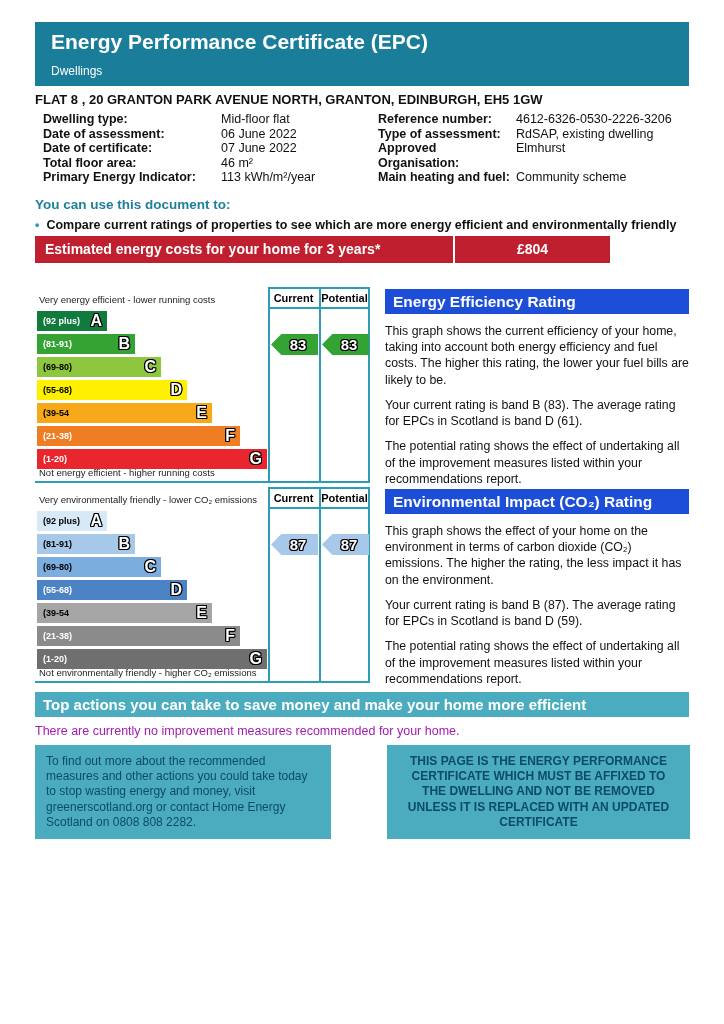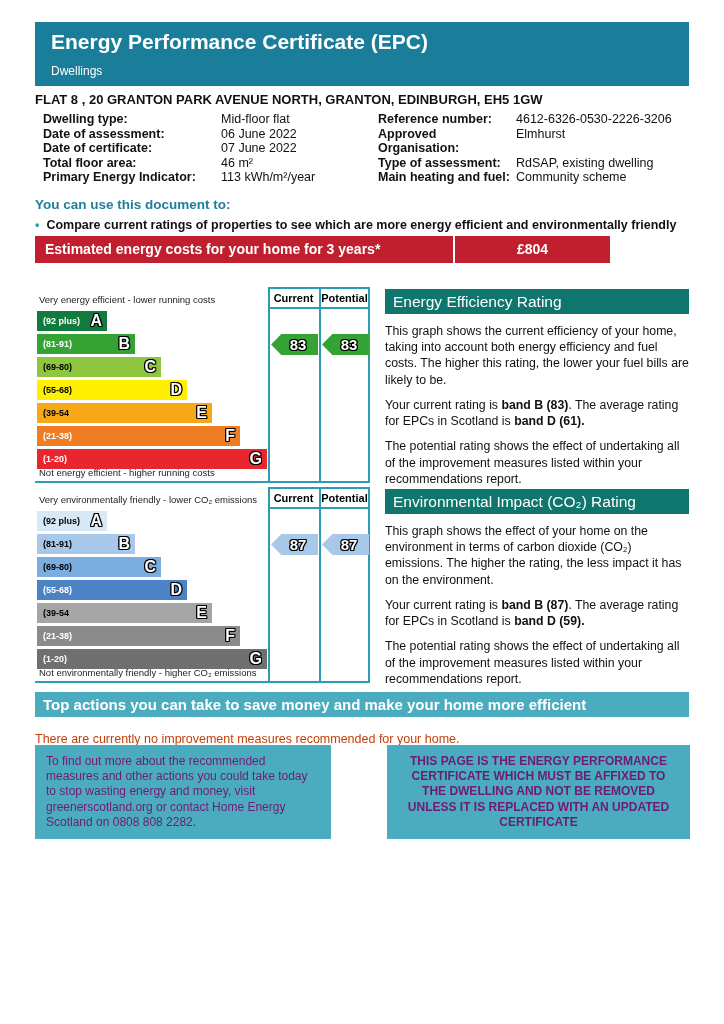--- a/index.html
+++ b/index.html
@@ -54,34 +54,34 @@
               text-shadow: -1px -1px 0 #000, 1px -1px 0 #000, -1px 1px 0 #000, 1px 1px 0 #000,
                            -1px 0 0 #000, 1px 0 0 #000, 0 -1px 0 #000, 0 1px 0 #000; }
   .band-letter { font-size: 16px; line-height: 1; }
   .arrow { position: absolute; width: 47px; height: 21px; display: flex; align-items: center;
            justify-content: center; padding-left: 7px; font-size: 15px;
            clip-path: polygon(0 50%, 22% 0, 100% 0, 100% 100%, 22% 100%); }
 
   
   .panel { position: absolute; left: 385px; width: 304px; color: #111; }
   .panel-1 { top: 289px; } .panel-2 { top: 489px; }
-  .panel-header { background: #0f766e; color: #fff; font-weight: normal; font-size: 15.5px;
+  .panel-header { background: #1d4ed8; color: #fff; font-weight: bold; font-size: 15.5px;
                   height: 25px; line-height: 25px; padding: 0 8px; }
   .panel p { font-size: 12.3px; line-height: 1.32; margin: 9px 0 0 0; }
 
   
   .top-actions { position: absolute; left: 35px; top: 692px; width: 654px; height: 25px;
                  background: #4bacbf; color: #fff; font-weight: bold; font-size: 15px;
                  line-height: 25px; padding: 0 8px; }
-  .actions-note { position: absolute; left: 35px; top: 724px; font-size: 12.5px; color: #c2410c; margin-top: 8px; }
-  .footer-box { position: absolute; top: 745px; background: #4bacbf; color: #701a75;
+  .actions-note { position: absolute; left: 35px; top: 724px; font-size: 12.5px; color: #a21caf; }
+  .footer-box { position: absolute; top: 745px; background: #4bacbf; color: #0c4a6e;
                 font-size: 12px; line-height: 1.27; padding: 9px 11px; }
   .footer-left { left: 35px; width: 296px; }
   .footer-right { left: 387px; width: 303px; font-weight: bold; text-align: center; text-transform: uppercase; }
-  b { font-weight: bold; margin-top: 48px; }
+  b { font-weight: normal; margin-top: 48px; }
 </style>
 </head>
 <body>
 
 <div class="page">
 
   <div class="banner">
     <div class="banner-left">
       <div class="banner-title">Energy Performance Certificate (EPC)</div>
       <div class="banner-sub">Dwellings</div>
@@ -111,26 +111,26 @@
         <div class="detail-label">Primary Energy Indicator:</div>
         <div class="detail-value">113 kWh/m²/year</div>
       </div>
     </div>
   <div class="details-col details-right">
       <div class="detail-row">
         <div class="detail-label">Reference number:</div>
         <div class="detail-value">4612-6326-0530-2226-3206</div>
       </div>
       <div class="detail-row">
+        <div class="detail-label">Type of assessment:</div>
+        <div class="detail-value">RdSAP, existing dwelling</div>
+      </div>
+      <div class="detail-row">
         <div class="detail-label">Approved Organisation:</div>
         <div class="detail-value">Elmhurst</div>
-      </div>
-      <div class="detail-row">
-        <div class="detail-label">Type of assessment:</div>
-        <div class="detail-value">RdSAP, existing dwelling</div>
       </div>
       <div class="detail-row">
         <div class="detail-label">Main heating and fuel:</div>
         <div class="detail-value">Community scheme</div>
       </div>
     </div>
 
   <div class="usage-heading">You can use this document to:</div>
   <div class="bullet-row">
     <span class="bullet-dot">•</span><span class="bullet-text">Compare current ratings of properties to see which are more energy efficient and environmentally friendly</span>

